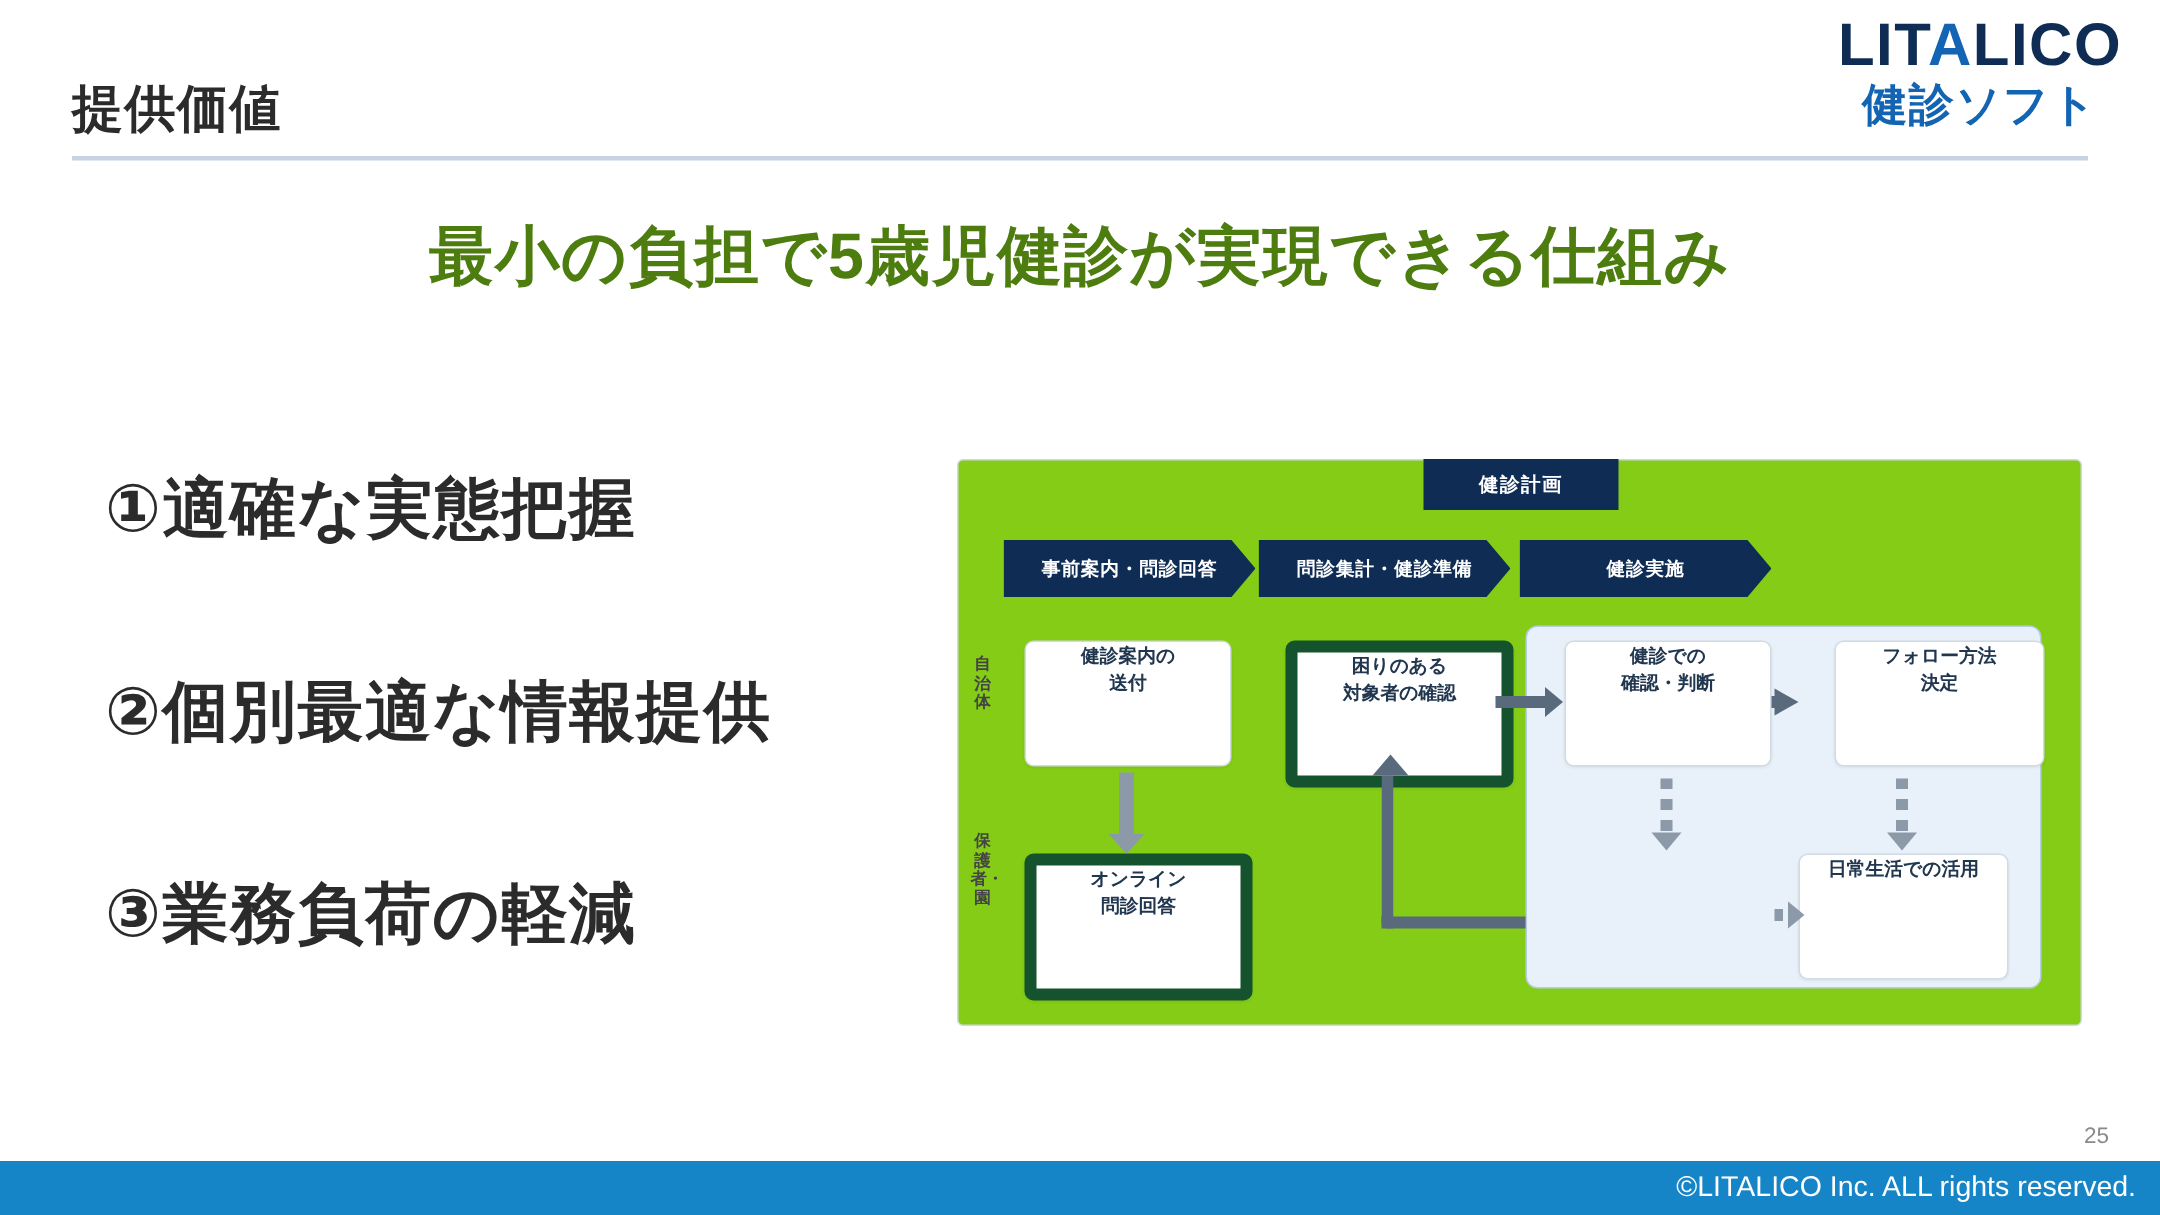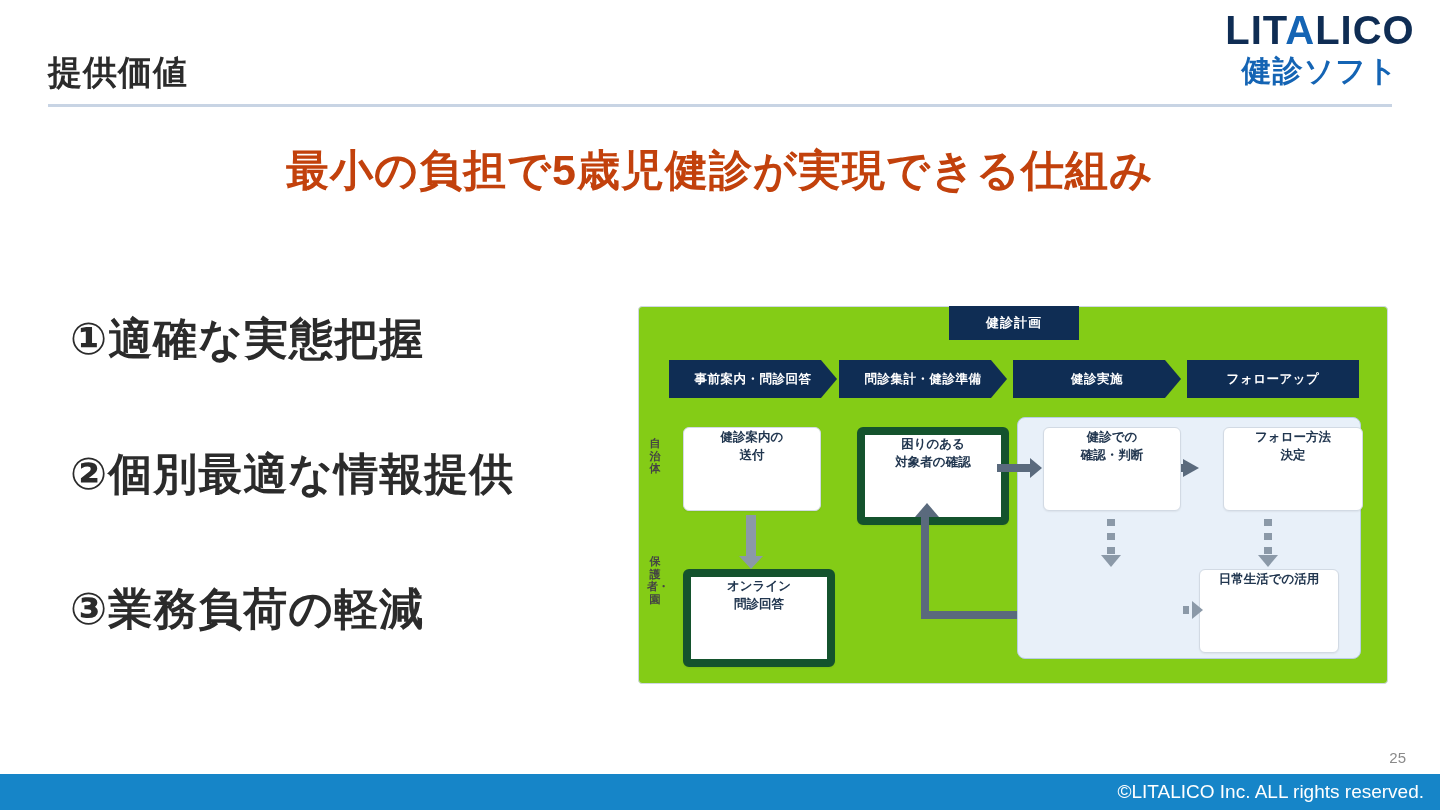--- a/index.html
+++ b/index.html
@@ -69,21 +69,21 @@
 
   
   .headline {
     position: absolute;
     left: 0;
     top: 142px;
     width: 1440px;
     text-align: center;
     font-size: 43px;
     font-weight: bold;
-    color: #c2410c;
+    color: #4d7c0f;
     letter-spacing: 1px;
   }
 
   
   .bullets {
     position: absolute;
     left: 70px;
     top: 310px;
     width: 560px;
   }
@@ -373,21 +373,20 @@
 
   <div class="diagram">
 
     <div class="plan-badge">健診計画</div>
 
     <div class="highlight-panel"></div>
 
     <div class="phase chev phase-1">事前案内・問診回答</div>
     <div class="phase chev phase-2">問診集計・健診準備</div>
     <div class="phase chev phase-3">健診実施</div>
-    <div class="phase phase-4">フォローアップ</div>
 
     <div class="row-label row-label-1">自治体</div>
     <div class="row-label row-label-2">保護者・園</div>
 
     <div class="box box-annai">
       <span><span>健診案内の</span><br><span>送付</span></span>
     </div>
 
     <div class="box box-komari blue-border">
       <span><span>困りのある</span><br><span>対象者の確認</span></span>

